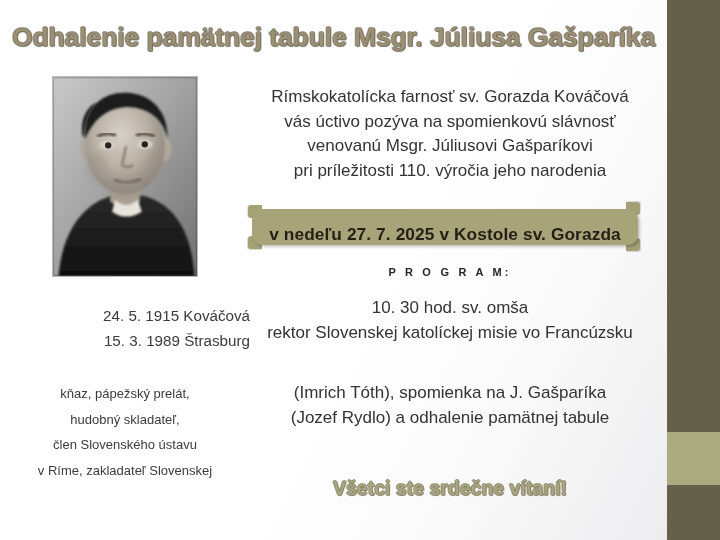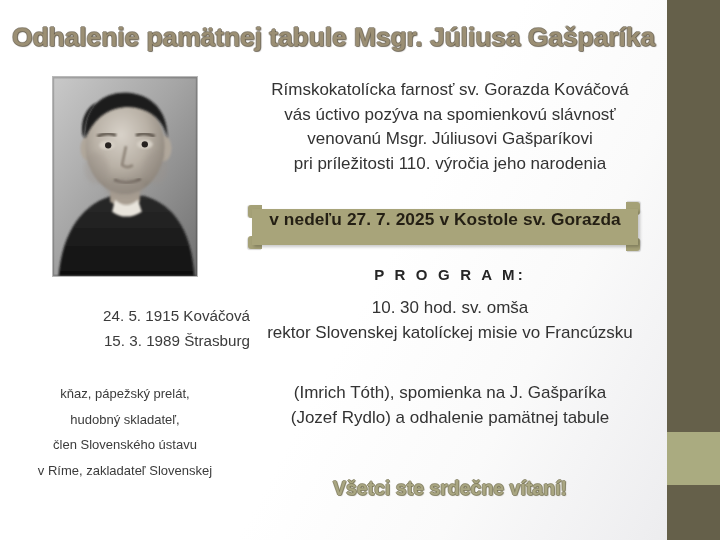--- a/index.html
+++ b/index.html
@@ -93,21 +93,21 @@
     text-align: center;
     font-size: 13px;
     line-height: 25.5px;
     color: #3b3b3b;
   }
 
   
   .invite {
     position: absolute;
     left: 240px;
-    top: 78px;
+    top: 85px;
     width: 420px;
     text-align: center;
     font-size: 17px;
     line-height: 24.5px;
     color: #333333;
   }
 
   .plaque-wrap {
     position: absolute;
     left: 248px;
@@ -126,41 +126,41 @@
   .tab-tr { left: 378px; top: 2px;  border-radius: 0 3px 3px 0; box-shadow: 1px -1px 1px rgba(0,0,0,0.14);}
   .tab-br { left: 378px; top: 38px; border-radius: 0 3px 3px 0; box-shadow: 1px 1px 1px rgba(0,0,0,0.16);}
 
   .plaque {
     position: absolute;
     left: 4px;
     top: 9px;
     width: 386px;
     height: 36px;
     background: #a8a47a;
-    border-radius: 0;
+    border-radius: 10px;
     box-shadow: 2px 2px 3px rgba(0,0,0,0.22);
     display: flex;
-    align-items: flex-start;
+    align-items: flex-end;
     justify-content: center;
   }
   .plaque-text {
     font-size: 17.3px;
     font-weight: bold;
     color: #241f14;
     letter-spacing: 0.1px;
     white-space: nowrap;
   }
 
   .program-heading {
     position: absolute;
     left: 240px;
     top: 266px;
     width: 420px;
     text-align: center;
-    font-size: 15px;
+    font-size: 11px;
     font-weight: bold;
     letter-spacing: 3.2px;
     color: #262626;
   }
 
   .program-body {
     position: absolute;
     left: 240px;
     top: 296px;
     width: 420px;

